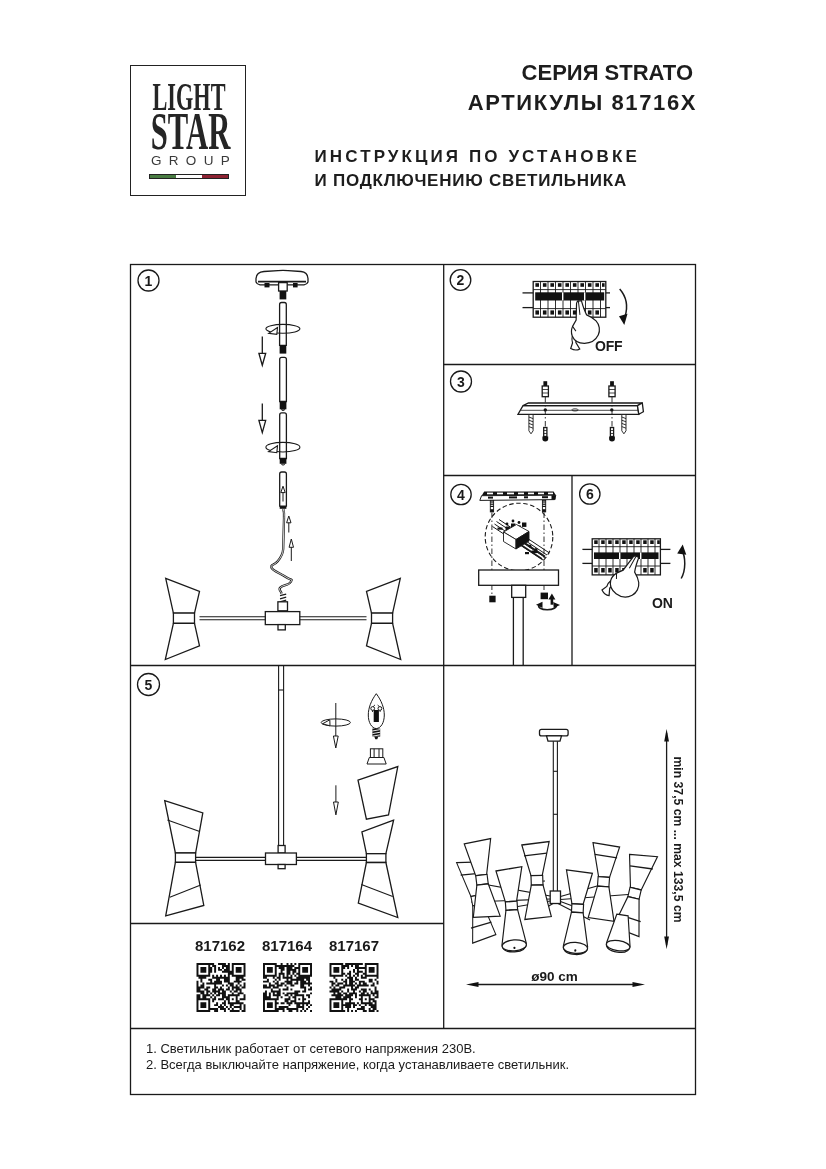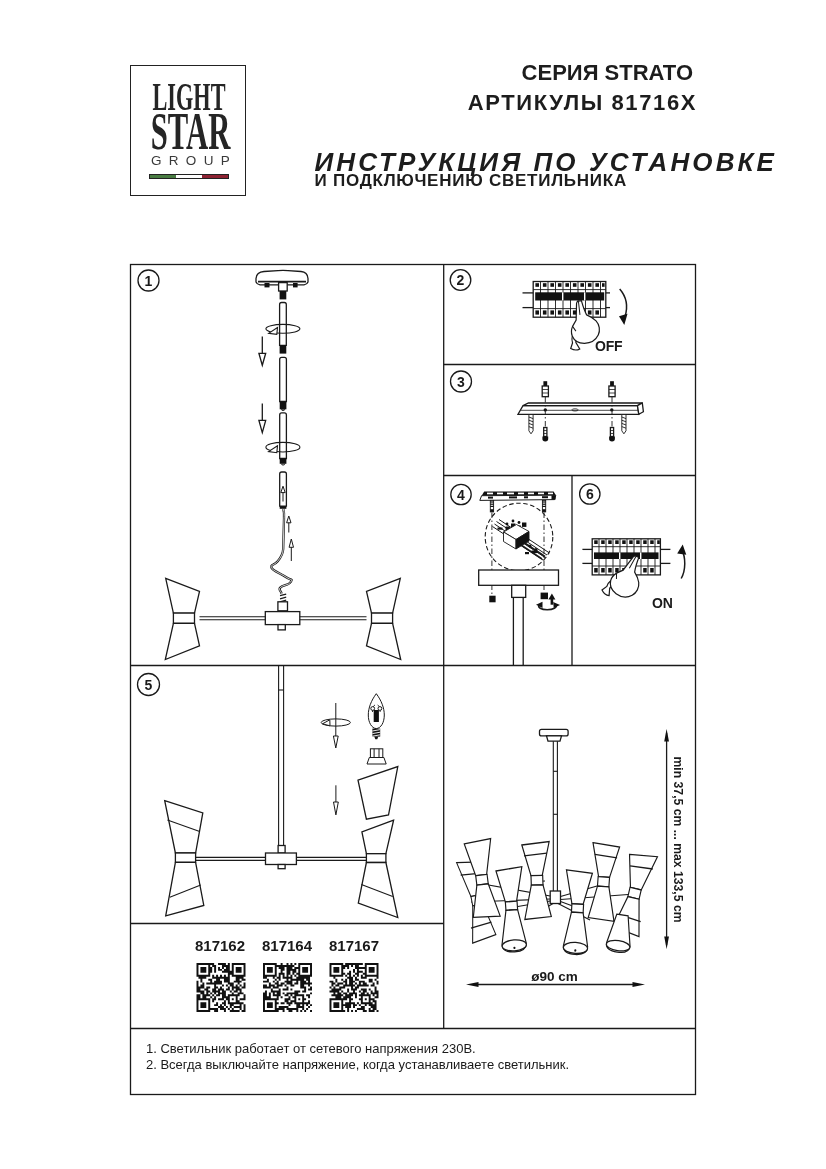--- a/index.html
+++ b/index.html
@@ -23,21 +23,21 @@
 <div style="position:absolute;left:149px;top:173.6px;width:78px;height:3px;border:0.8px solid #222;display:flex;">
   <div style="flex:1;background:#497c42;"></div>
       <div style="flex:1;background:#fff;"></div>
       <div style="flex:1;background:#8d2232;"></div>
 </div>
 
 <div class="hdr" style="right:133px;top:59.5px;font-size:22px;text-align:center;">СЕРИЯ STRATO</div>
 
 <div class="hdr" style="right:129px;top:90px;font-size:22px;letter-spacing:1.6px;text-align:left;">АРТИКУЛЫ 81716X</div>
 
-<div class="hdr" style="left:314.5px;top:146.5px;font-size:26px;letter-spacing:3.1px;font-style:italic;">ИНСТРУКЦИЯ ПО УСТАНОВКЕ</div>
+<div class="hdr" style="left:314.5px;top:146.5px;font-size:17px;letter-spacing:3.1px;">ИНСТРУКЦИЯ ПО УСТАНОВКЕ</div>
 
 <div class="hdr" style="left:314.5px;top:170.5px;font-size:17px;letter-spacing:0.75px;">И ПОДКЛЮЧЕНИЮ СВЕТИЛЬНИКА</div>
 
 <svg width="826" height="1169" viewBox="0 0 826 1169" style="position:absolute;left:0;top:0;" fill="none" stroke="#1a1a1a" stroke-width="1.3">
 
   <rect x="130.5" y="264.5" width="565" height="830"></rect>
 
   <line x1="443.7" y1="264.5" x2="443.7" y2="1028"></line>
 
   <line x1="443.7" y1="364.5" x2="695.5" y2="364.5"></line>

